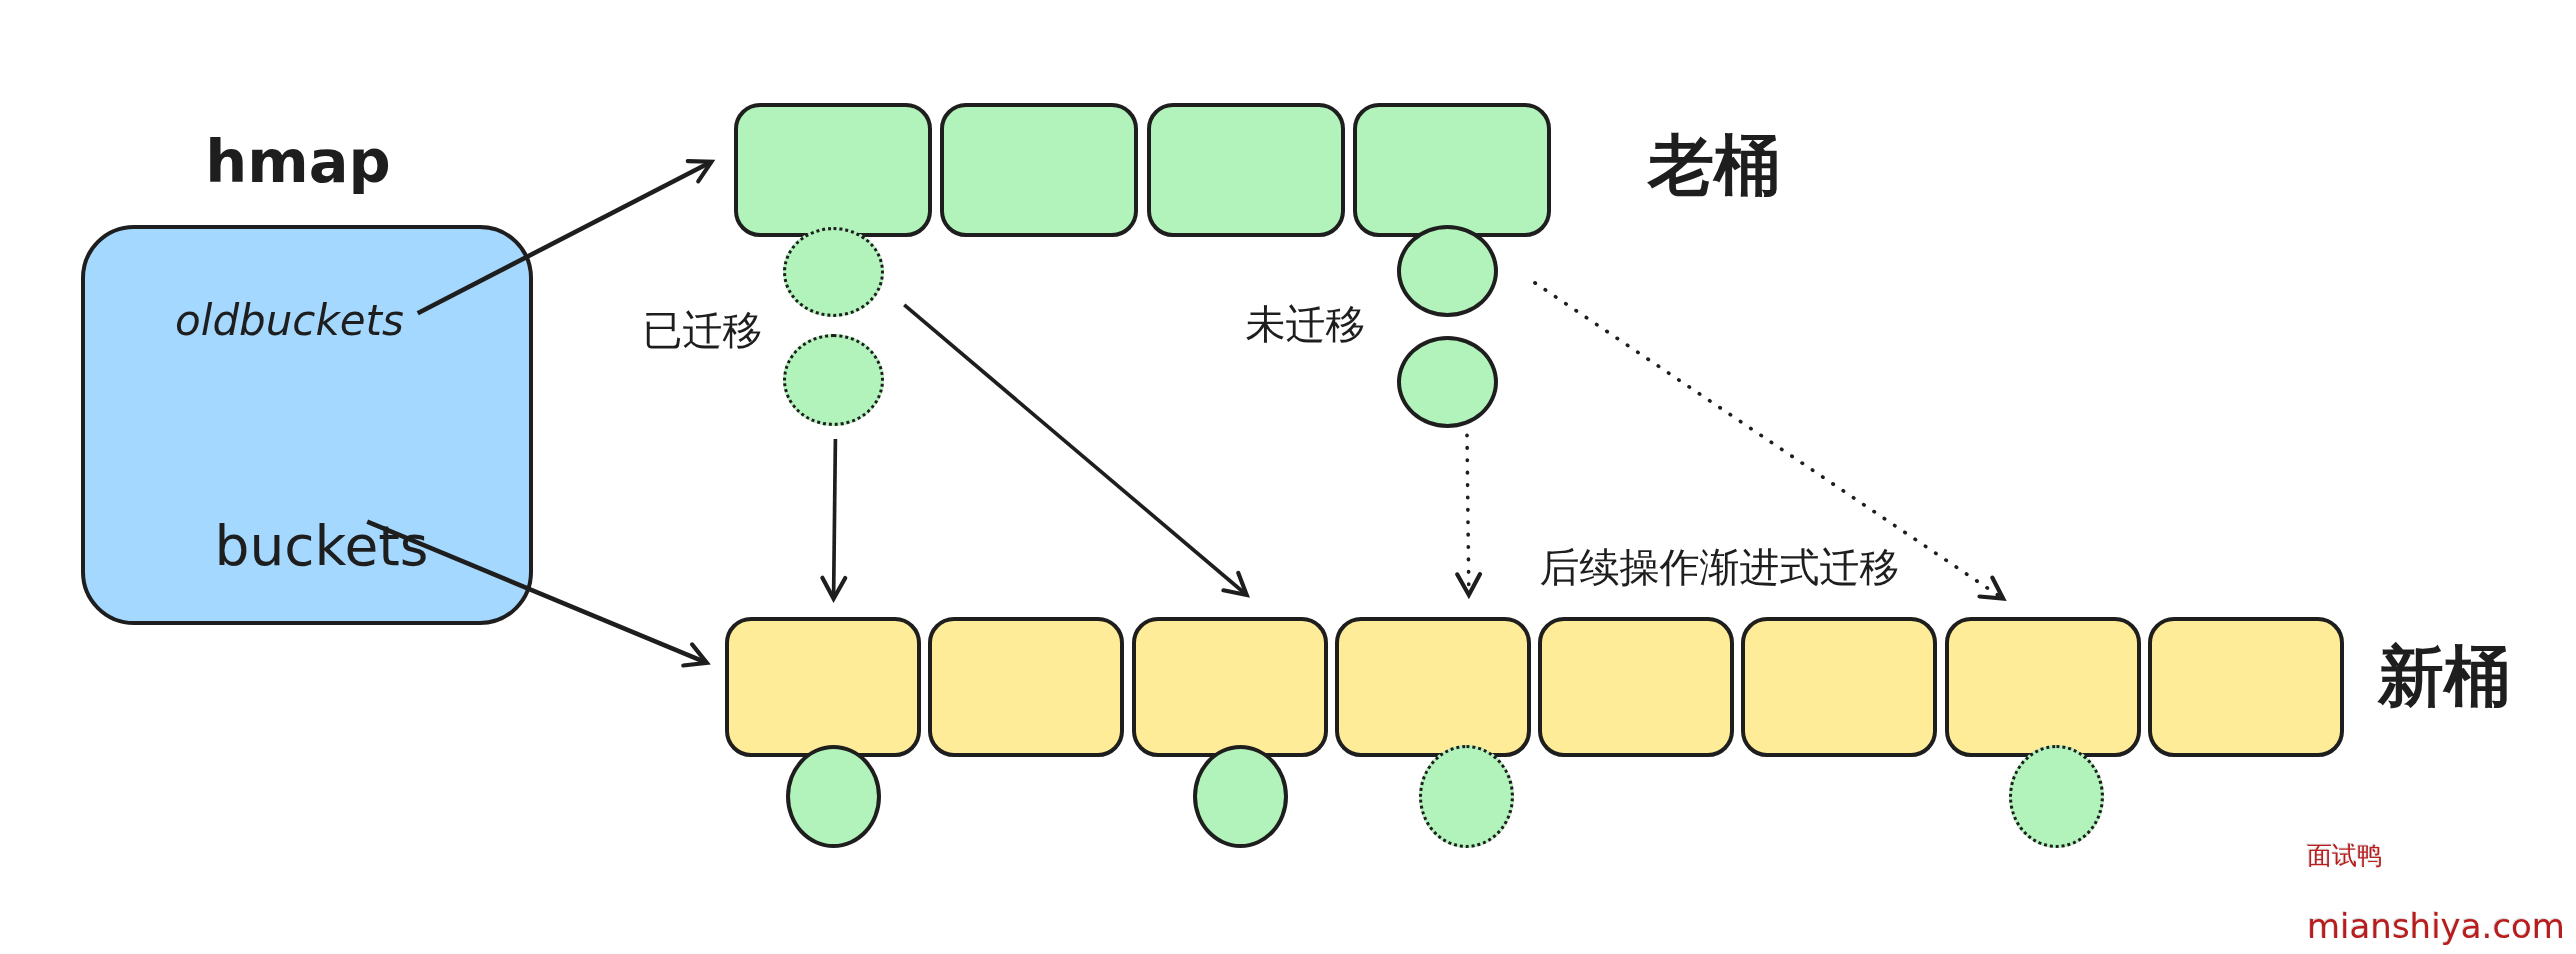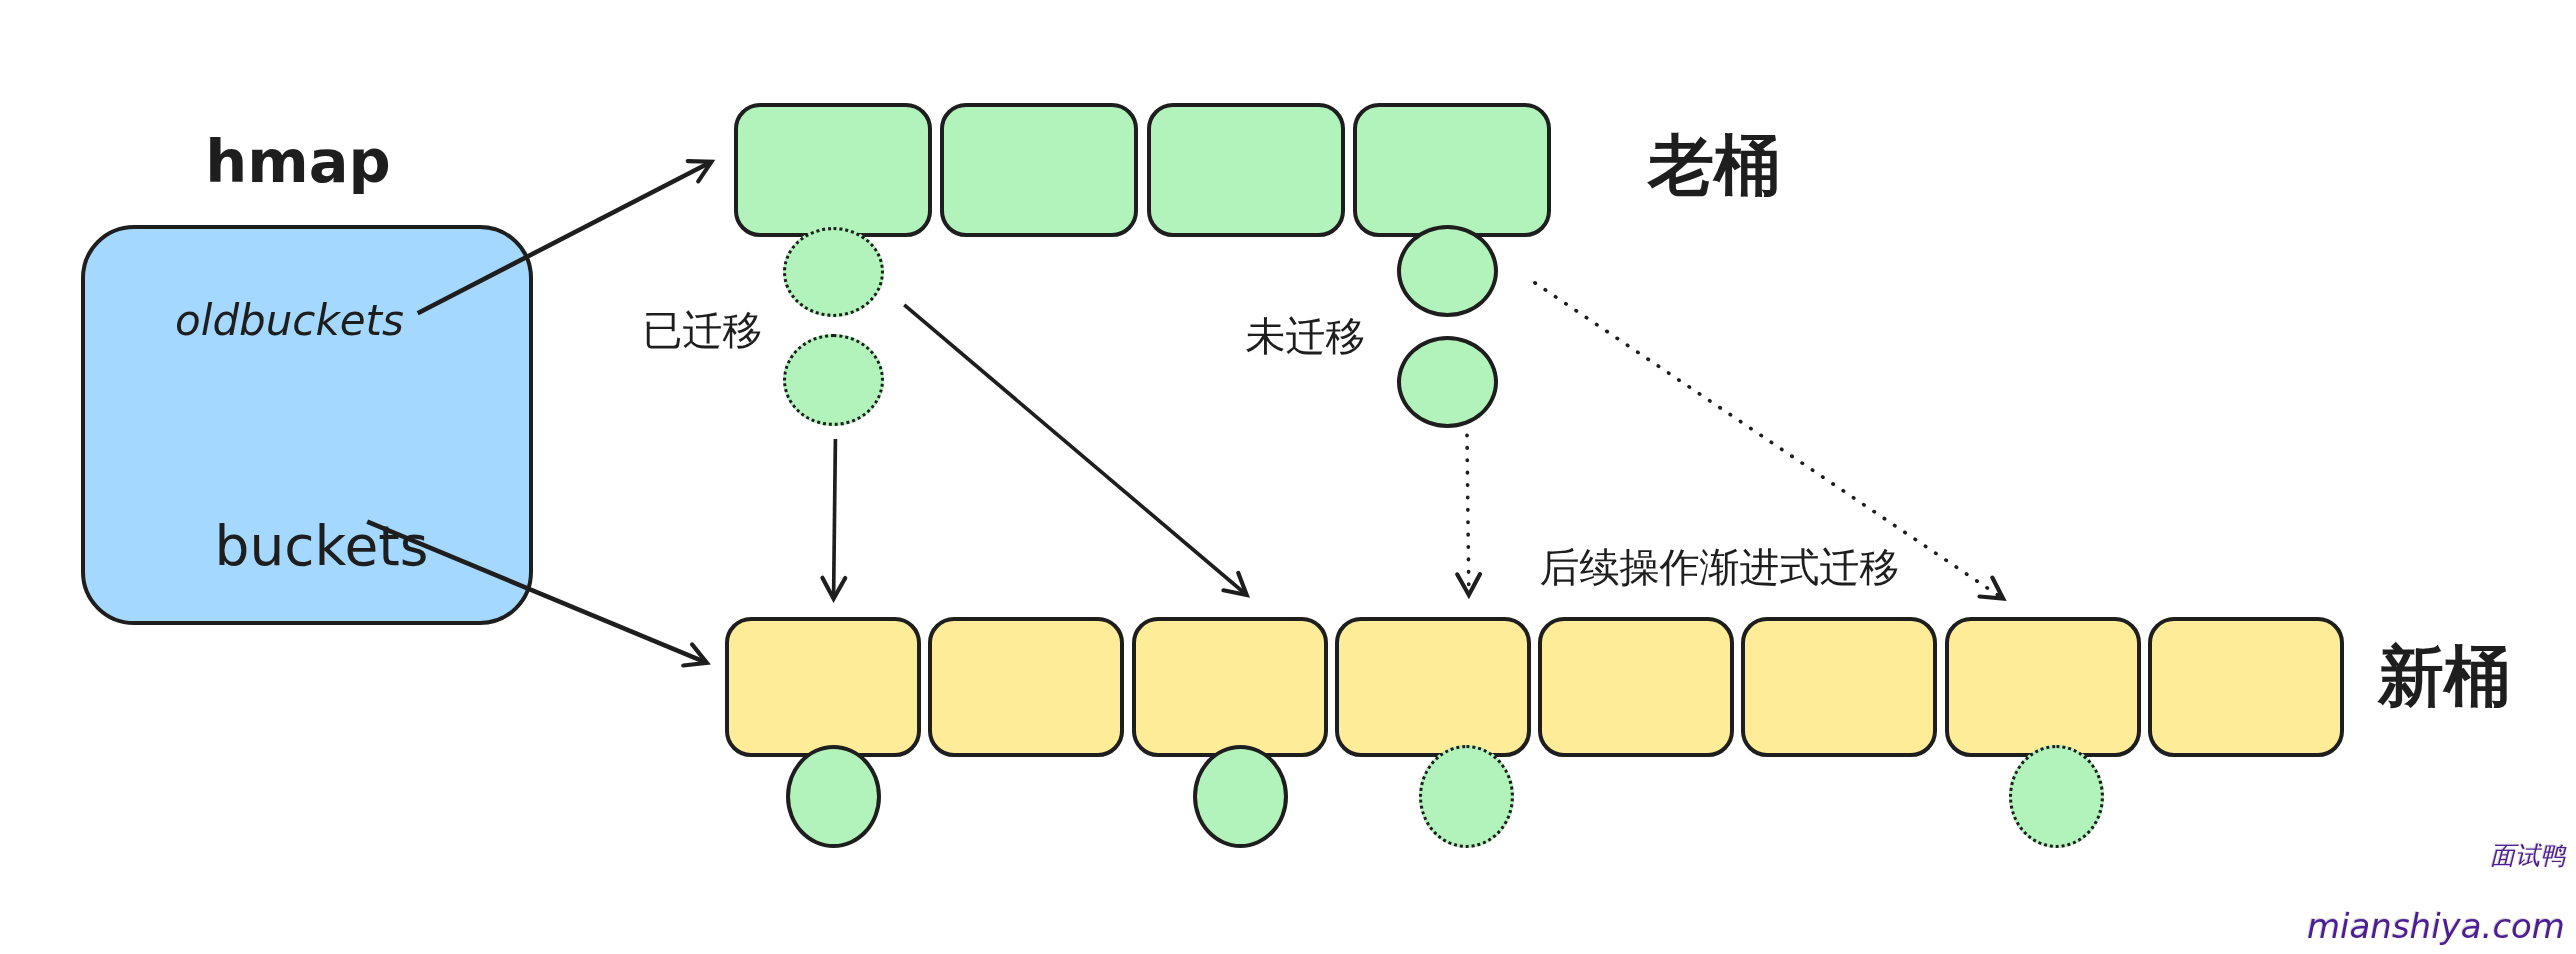--- a/index.html
+++ b/index.html
@@ -32,35 +32,34 @@
   .bucket{box-sizing:border-box;border:4.6px solid #1e1e1e;border-radius:26px;}
   .bucket.old{width:198px;height:134px;background:#b2f2bb;}
   .bucket.new{width:196px;height:140px;background:#ffec99;}
 
   .row-title{font-size:66px;font-weight:600;}
   .old-row-title{left:1648px;top:112px;width:211px;margin-top:9px;}
   .new-row-title{left:2378px;top:632px;width:211px;}
 
   .note{font-size:40px;}
   .note-migrated{left:583px;top:303px;width:239px;}
-  .note-notmigrated{left:1186px;top:309px;width:239px;}
+  .note-notmigrated{left:1186px;top:297px;width:239px;}
   .note-incremental{left:1513px;top:540px;width:413px;}
 
   
   .cell{position:absolute;box-sizing:border-box;background:#b2f2bb;border-radius:50%;}
   .cell.solid{border:4.6px solid #1e1e1e;}
   .cell.dotted{border:3.7px dotted #1e1e1e;}
 
   .arrow-layer{position:absolute;left:0;top:0;width:2576px;height:955px;pointer-events:none;}
 
   .watermark{
-    position:absolute;right:11px;bottom:7.3px;text-align:right;
-    color:#4c1d95;line-height:1.25;
+    position:absolute;right:11px;bottom:7.3px;
+    color:#b91c1c;line-height:1.25;
     text-shadow:0.9px 0.9px 0 #ffffff, -0.9px -0.9px 0 #d8d8d8;
-    font-style:italic;
   }
   .watermark .wm1{font-size:25px;}
   .watermark .wm2{font-size:34px;margin-top:34px;}
 </style>
 </head>
 <body>
 
 <div class="canvas">
 
   <div class="label title center">hmap</div>

